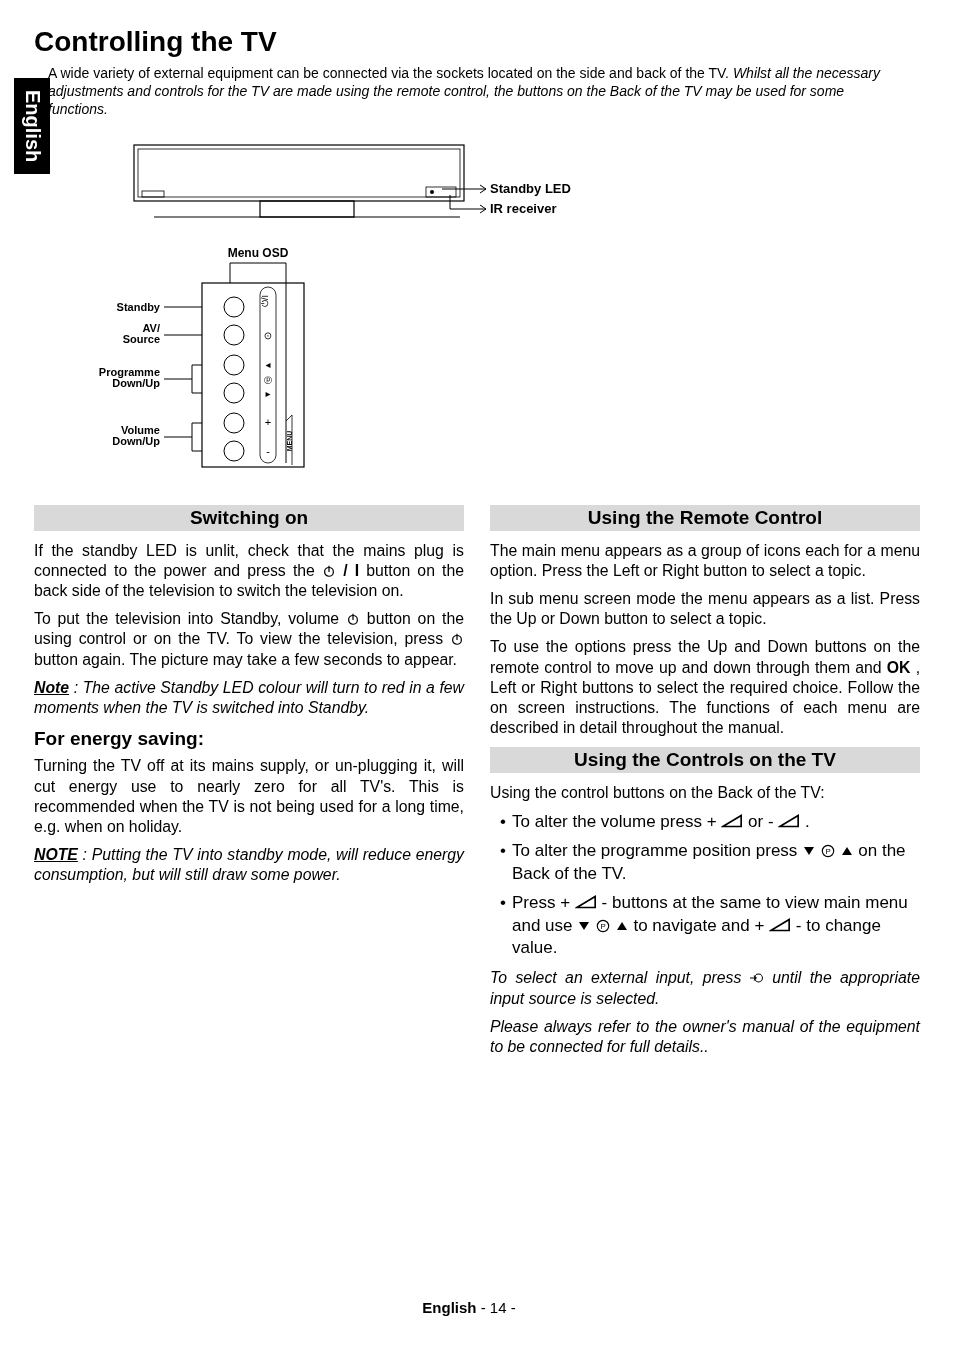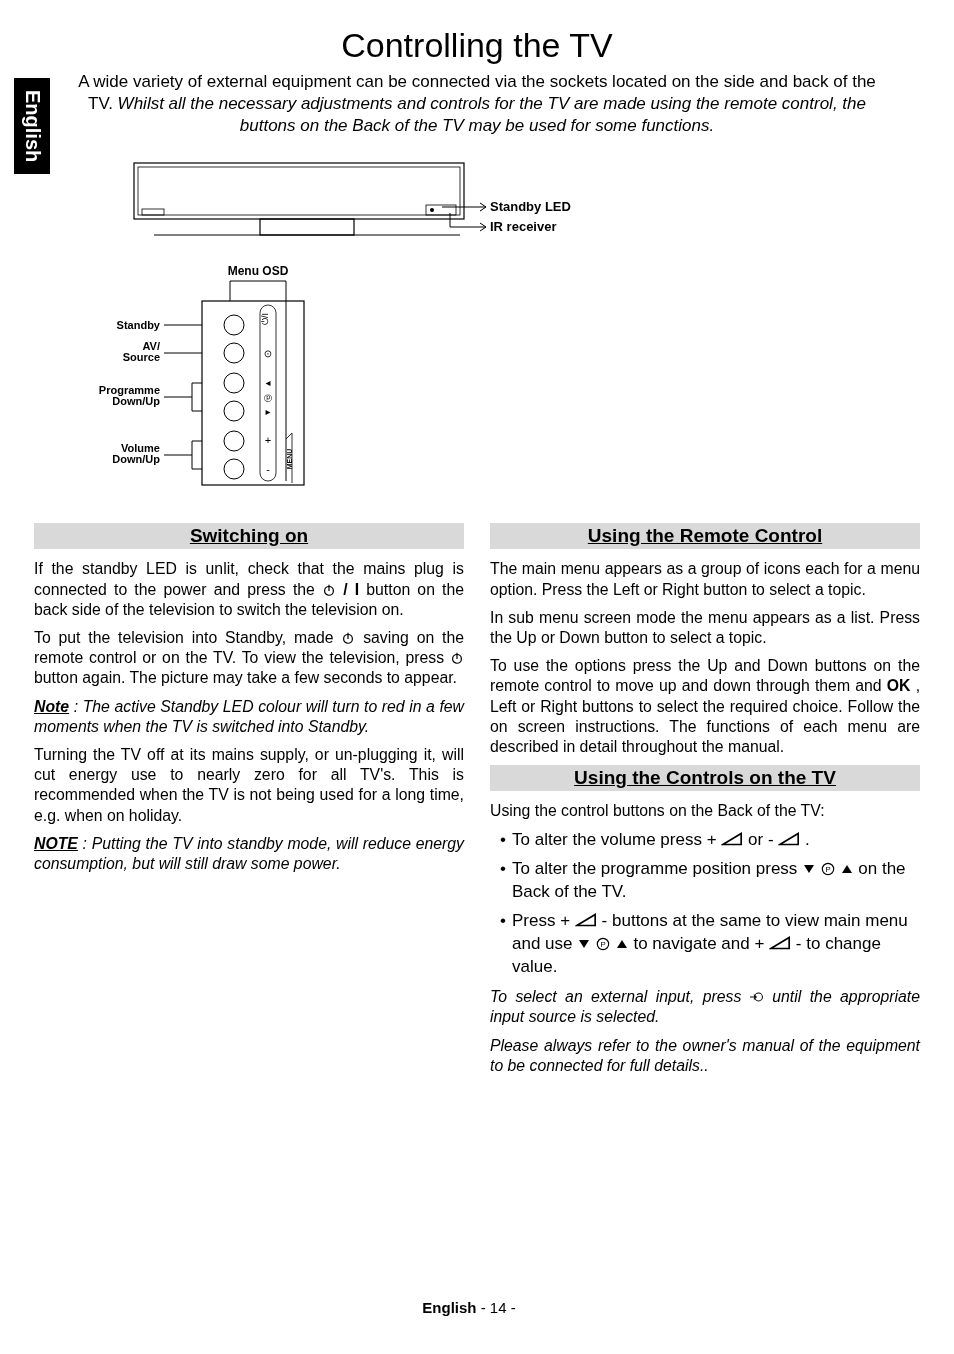--- a/index.html
+++ b/index.html
@@ -30,30 +30,28 @@
     text-orientation: mixed;
   }
   .content {
     position: absolute;
     left: 34px;
     right: 34px;
     top: 26px;
     bottom: 40px;
   }
   h1.page-title {
-    text-align: center;
-    font-size: 34px;
-    font-weight: normal;
+    font-size: 28px;
+    font-weight: bold;
     margin: 0 0 6px 0;
   }
   .intro {
-    text-align: center;
-    font-size: 17px;
+    font-size: 14px;
     line-height: 1.3;
-    margin: 0 30px 10px 30px;
+    margin: 0 30px 10px 14px;
   }
   .intro .italic { font-style: italic; }
   .diagram-area {
     display: flex;
     justify-content: flex-start;
     margin: 16px 0 20px 0;
   }
   .diagram-svg {
     width: 560px;
     height: 350px;
@@ -65,21 +63,20 @@
   .col {
     flex: 1;
   }
   h2.section {
     background: #d9d9d9;
     text-align: center;
     font-size: 19px;
     font-weight: bold;
     margin: 0 0 10px 0;
     padding: 2px 0;
-    text-decoration: underline;
   }
   h3.subhead {
     font-size: 19px;
     font-weight: bold;
     margin: 10px 0 6px 0;
   }
   p.body {
     font-size: 15.8px;
     line-height: 1.28;
     margin: 0 0 8px 0;
@@ -228,38 +225,39 @@
         <span>If the standby LED is unlit, check that the mains plug is connected to the power and press the </span>
         <svg class="icon-svg-sm" viewBox="0 0 16 16">
             <circle cx="8" cy="9" r="5" fill="none" stroke="#000" stroke-width="1.4"></circle>
             <line x1="8" y1="2" x2="8" y2="9" stroke="#000" stroke-width="1.4"></line>
           </svg>
         <span class="bold">/ I</span>
         <span> button on the back side of the television to switch the television on.</span>
       </p>
 
       <p class="body">
-        <span>To put the television into Standby, made </span>
+        <span>To put the television into Standby, volume </span>
         <svg class="icon-svg-sm" viewBox="0 0 16 16">
             <circle cx="8" cy="9" r="5" fill="none" stroke="#000" stroke-width="1.4"></circle>
             <line x1="8" y1="2" x2="8" y2="9" stroke="#000" stroke-width="1.4"></line>
           </svg>
-        <span> saving on the remote control or on the TV. To view the television, press </span>
+        <span> button on the using control or on the TV. To view the television, press </span>
         <svg class="icon-svg-sm" viewBox="0 0 16 16">
             <circle cx="8" cy="9" r="5" fill="none" stroke="#000" stroke-width="1.4"></circle>
             <line x1="8" y1="2" x2="8" y2="9" stroke="#000" stroke-width="1.4"></line>
           </svg>
         <span> button again. The picture may take a few seconds to appear.</span>
       </p>
 
       <p class="body">
         <span class="bolditalic">Note</span>
         <span class="italic">: The active Standby LED colour will turn to red in a few moments when the TV is switched into Standby.</span>
       </p>
 
+      <h3 class="subhead">For energy saving:</h3>
 
       <p class="body">Turning the TV off at its mains supply, or un-plugging it, will cut energy use to nearly zero for all TV's. This is recommended when the TV is not being used for a long time, e.g. when on holiday.</p>
       <p class="body">
         <span class="bolditalic">NOTE</span>
         <span class="italic">: Putting the TV into standby mode, will reduce energy consumption, but will still draw some power.</span>
       </p>
     </div>
 
     <div class="col">
       <h2 class="section">Using the Remote Control</h2>

